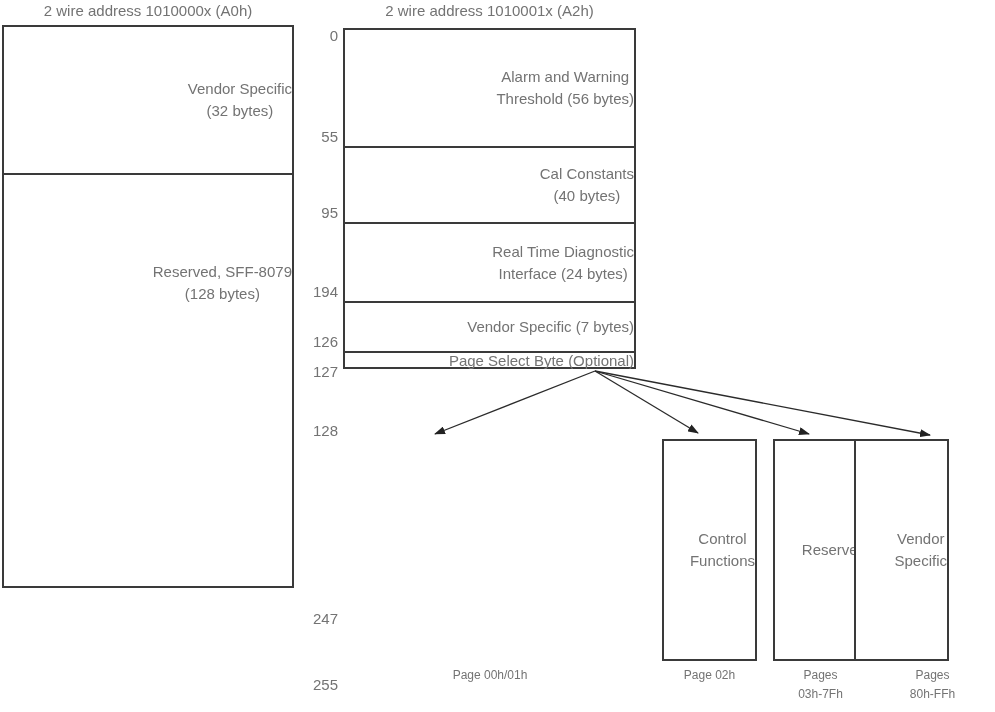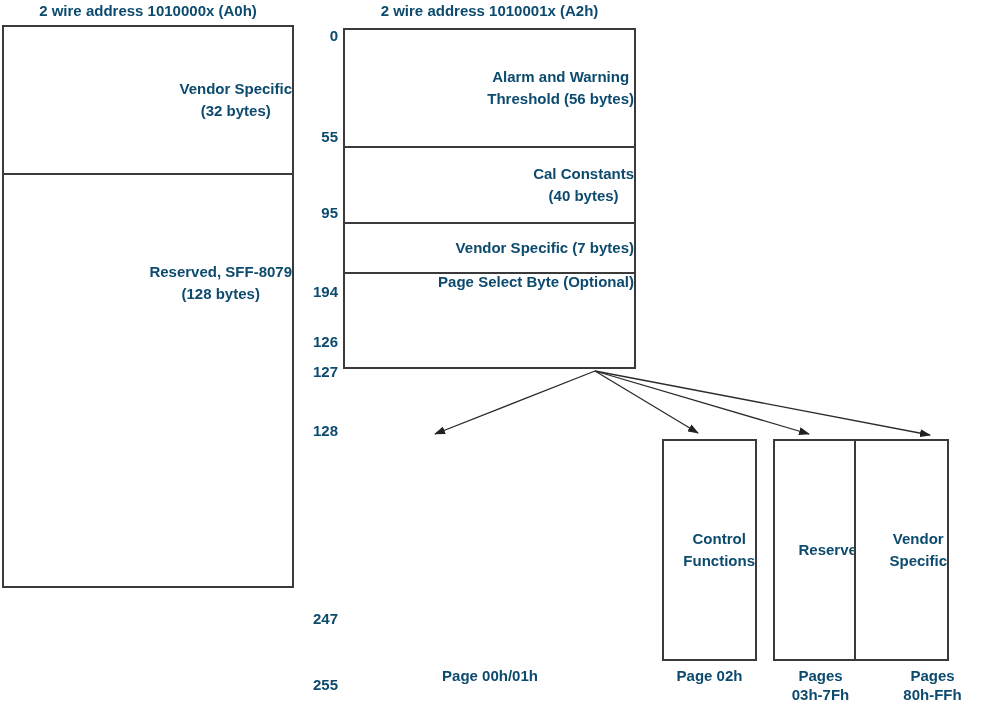--- a/index.html
+++ b/index.html
@@ -1,23 +1,22 @@
 <!DOCTYPE html>
 <html><head>
 <meta charset="utf-8">
 <style>
   html,body{margin:0;padding:0;background:#ffffff;}
   .canvas{
     position:relative;
     width:995px;height:712px;
     background:#ffffff;
     font-family:"Liberation Sans", sans-serif;
-    color:#0c4a6e;
+    color:#737373;
     overflow:hidden;
-    font-weight:bold;
   }
   .title{
     position:absolute;top:2px;
     font-size:15px;line-height:18px;
     text-align:center;
     white-space:nowrap;
   }
   .membox{
     position:absolute;
     border:2px solid #3a3a3a;
@@ -39,21 +38,21 @@
   .lbl.tight{line-height:16px;}
   .offset{
     position:absolute;
     left:294px;width:44px;
     text-align:right;
     font-size:15px;line-height:15px;
   }
   .caption{
     position:absolute;top:666px;
     text-align:center;
-    font-size:15px;line-height:19px;
+    font-size:12px;line-height:19px;
     white-space:pre-line;
   }
   .arrows{
     position:absolute;left:0;top:0;
     pointer-events:none;
   }
 </style>
 </head>
 <body>
 
@@ -74,20 +73,24 @@
   </div>
 
   <div class="membox" style="left:343px;top:28px;width:293px;height:341px">
     <div class="memsec" style="flex:0 0 116px">
       <div class="lbl">Alarm and Warning
 Threshold  (56 bytes)</div>
     </div>
     <div class="memsec" style="flex:0 0 76px">
       <div class="lbl">Cal Constants
 (40 bytes)</div>
+    </div>
+    <div class="memsec" style="flex:0 0 79px">
+      <div class="lbl">Real Time Diagnostic
+Interface (24 bytes)</div>
     </div>
     <div class="memsec" style="flex:0 0 50px">
       <div class="lbl">Vendor Specific (7 bytes)</div>
     </div>
     <div class="memsec" style="flex:0 0 16px">
       <div class="lbl tight">Page Select Byte (Optional)</div>
     </div>
   </div>
 
   <div class="offset" style="top:28px">0</div>

